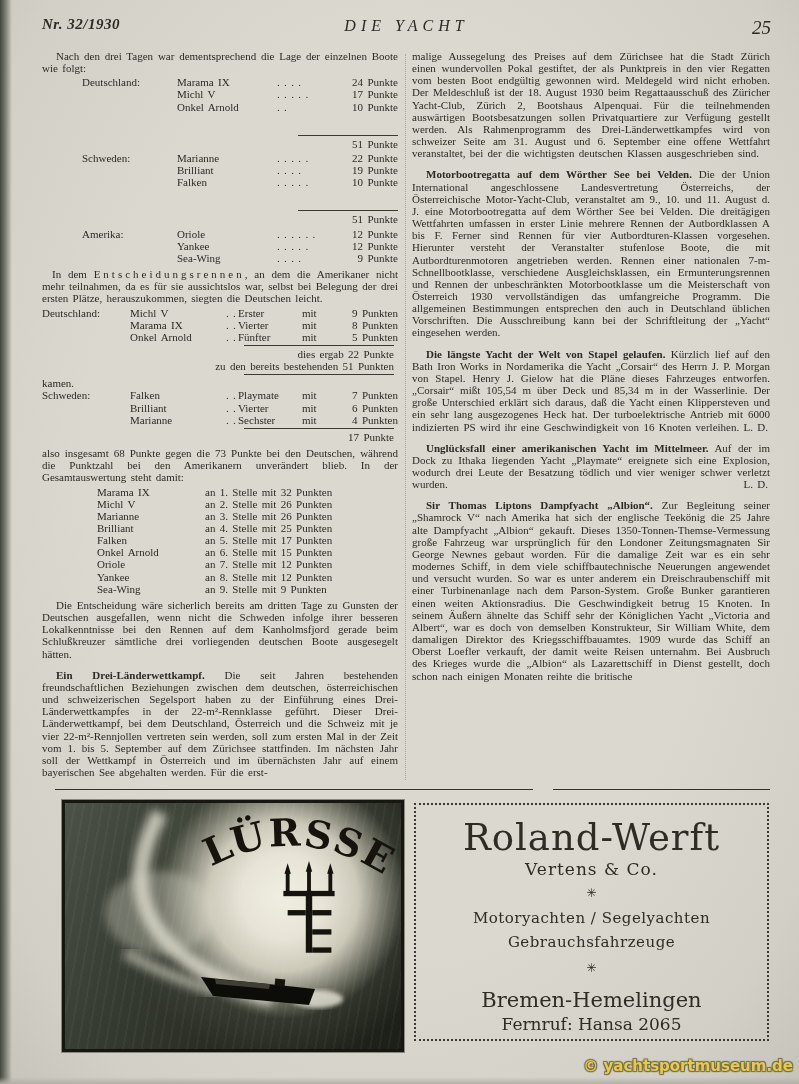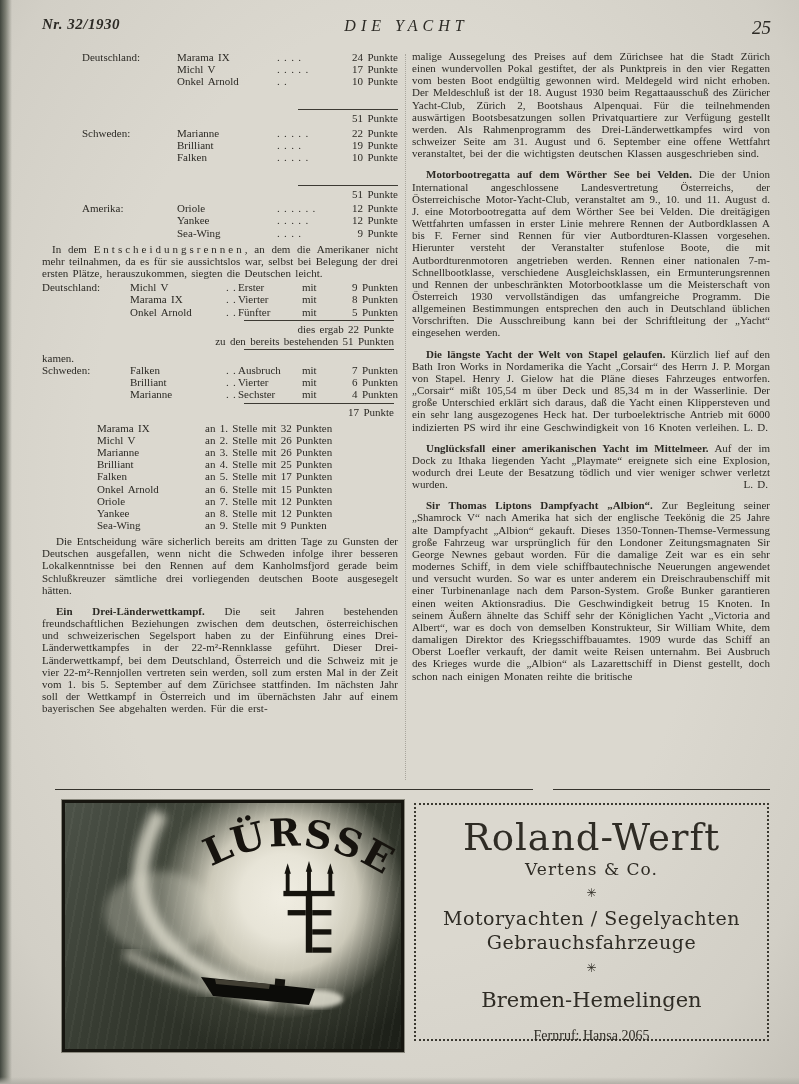--- a/index.html
+++ b/index.html
@@ -65,23 +65,23 @@
   .trident-svg{left:212px;top:58px;width:64px;height:96px;}
   .photo-svg{left:0;top:0;width:336px;height:246px;}
   
   .ad-roland{position:absolute;left:414px;top:803px;width:355px;height:238px;
     border:2px dotted #3b3931;display:flex;flex-direction:column;align-items:center;
     text-align:center;color:#2f2c25;padding-top:14px;box-sizing:border-box;
     font-family:"DejaVu Serif",serif;}
   .r-title{font-size:37px;letter-spacing:1px;line-height:38px;}
   .r-sub{font-size:17px;letter-spacing:1px;margin-top:2px;}
   .r-star{font-size:12px;margin:7px 0 6px;}
-  .r-items{font-size:19px;line-height:24px;letter-spacing:.5px;}
+  .r-items{font-size:15px;line-height:24px;letter-spacing:.5px;}
   .r-city{font-size:21px;margin-top:7px;}
-  .r-phone{font-size:14px;margin-top:16px;font-family:Liberation Serif, serif;}
+  .r-phone{font-size:17px;margin-top:2px;}
   
   .watermark{position:absolute;right:6px;top:1057px;font-family:"DejaVu Sans",sans-serif;
     font-weight:bold;font-size:15px;color:#eec938;
     text-shadow:1px 1px 1px #6b6b60,-1px -1px 1px #6b6b60,1px -1px 1px #6b6b60,-1px 1px 1px #6b6b60;}
 </style>
 </head>
 <body>
 
 <div class="page">
   <div class="edge-left"></div>
@@ -89,20 +89,21 @@
 
   <div class="hdr">
     <span class="issue">Nr. 32/1930</span>
     <span class="title">DIE YACHT</span>
     <span class="pageno">25</span>
   </div>
 
   <div class="gutter"></div>
 
   <div class="col col-left">
+    <p class="indent" style="margin-bottom:2px">Nach den drei Tagen war dementsprechend die Lage der einzelnen Boote wie folgt:</p>
 
     <div class="s1">
       <div class="s1row">
         <span class="country">Deutschland:</span>
         <span class="name">Marama IX</span>
         <span class="dots">. . . .</span>
         <span class="pts">24 Punkte</span>
       </div>
       <div class="s1row">
         <span class="country"></span>
@@ -193,21 +194,21 @@
       </div>
       <div class="s2rule"></div>
       <div class="s2sum">dies ergab 22 Punkte</div>
       <div class="s2sum">zu den bereits bestehenden 51 Punkten</div>
       <div class="s2rule"></div>
       <div class="s2left">kamen.</div>
       <div class="s2row">
         <span class="country">Schweden:</span>
         <span class="name">Falken</span>
         <span class="dots">. . . . . .</span>
-        <span class="place">Ausbruch</span>
+        <span class="place">Playmate</span>
         <span class="mit">mit</span>
         <span class="pts">7 Punkten</span>
       </div>
       <div class="s2row">
         <span class="country"></span>
         <span class="name">Brilliant</span>
         <span class="dots">. . . . . .</span>
         <span class="place">Vierter</span>
         <span class="mit">mit</span>
         <span class="pts">6 Punkten</span>
@@ -217,20 +218,21 @@
         <span class="name">Marianne</span>
         <span class="dots">. . . . . .</span>
         <span class="place">Sechster</span>
         <span class="mit">mit</span>
         <span class="pts">4 Punkten</span>
       </div>
       <div class="s2rule"></div>
       <div class="s2sum">17 Punkte</div>
     </div>
 
+    <p style="margin-bottom:2px">also insgesamt 68 Punkte gegen die 73 Punkte bei den Deutschen, während die Punktzahl bei den Amerikanern unverändert blieb. In der Gesamtauswertung steht damit:</p>
 
     <div class="standings">
       <div class="strow">
           <span class="stname">Marama IX</span>
           <span>an 1. Stelle mit 32 Punkten</span>
         </div>
       <div class="strow">
           <span class="stname">Michl V</span>
           <span>an 2. Stelle mit 26 Punkten</span>
         </div>
@@ -332,13 +334,14 @@
     <div class="r-title">Roland-Werft</div>
     <div class="r-sub">Vertens &amp; Co.</div>
     <div class="r-star">✳</div>
     <div class="r-items">Motoryachten / Segelyachten</div>
     <div class="r-items">Gebrauchsfahrzeuge</div>
     <div class="r-star">✳</div>
     <div class="r-city">Bremen-Hemelingen</div>
     <div class="r-phone">Fernruf: Hansa 2065</div>
   </div>
 
+  <div class="watermark">© yachtsportmuseum.de</div>
 </div>
 
 </body></html>

